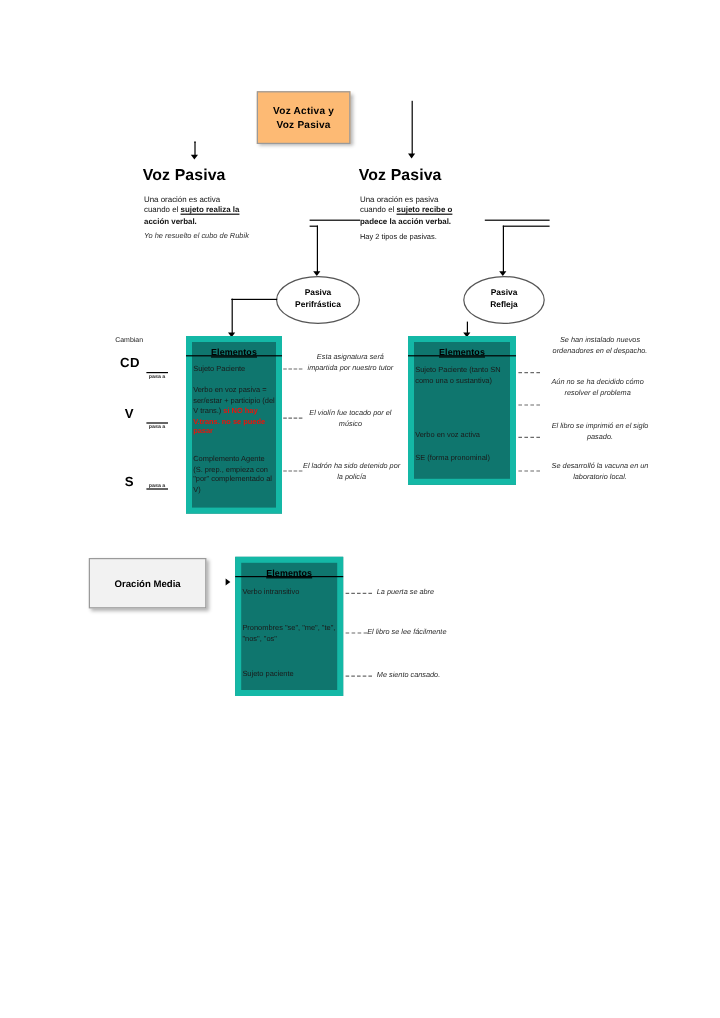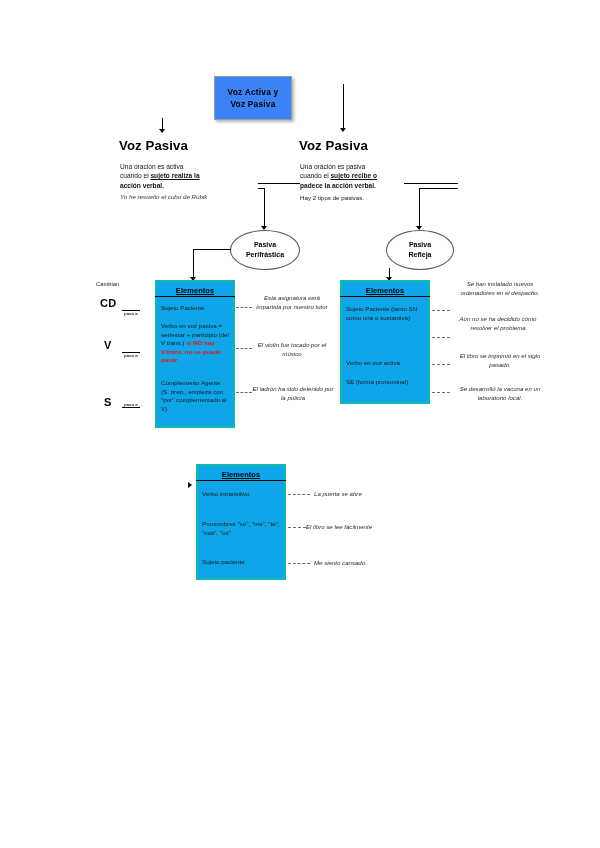--- a/index.html
+++ b/index.html
@@ -17,21 +17,21 @@
     height: 848px;
     background: #ffffff;
     overflow: hidden;
   }
   .abs { position: absolute; }
 
   
   .titlebox {
     left: 214px; top: 76px; width: 76px; height: 42px;
     border: 1px solid #9a9a9a;
-    background: #3b82f6;
+    background: #fdba74;
     box-shadow: 2px 2px 3px rgba(0,0,0,0.30);
     display: flex; align-items: center; justify-content: center;
     text-align: center;
     font-size: 8.4px; font-weight: bold; line-height: 1.45;
     letter-spacing: .2px;
   }
 
   
   .h-voz {
     font-size: 13.2px; font-weight: bold; letter-spacing: .1px;
@@ -50,22 +50,22 @@
     border: 1px solid #555;
     border-radius: 50%;
     background: #fff;
     display: flex; align-items: center; justify-content: center;
     text-align: center;
     font-size: 7px; font-weight: bold; line-height: 1.4;
   }
 
   
   .eltable {
-    border: 2px solid #14b8a6;
-    background: #0ea5e9;
+    border: 5px solid #14b8a6;
+    background: #0f766e;
     box-sizing: border-box;
   }
   .elhead {
     text-align: center;
     font-size: 7.4px;
     font-weight: bold;
     text-decoration: underline;
     padding-top: 4px;
     letter-spacing: .1px;
   }
@@ -255,20 +255,23 @@
 
   <div class="abs dotted" style="left:432px; top:337px; width:18px;"></div>
   <div class="example" style="left:450px; top:315px; width:96px;">Aún no se ha decidido cómo resolver el problema</div>
 
   <div class="abs dotted" style="left:432px; top:364px; width:18px;"></div>
   <div class="example" style="left:450px; top:352px; width:100px;">El libro se imprimió en el siglo pasado.</div>
 
   <div class="abs dotted" style="left:432px; top:392px; width:18px;"></div>
   <div class="example" style="left:450px; top:385px; width:100px;">Se desarrolló la vacuna en un laboratorio local.</div>
 
+  <div class="abs omedia">
+    <span>Oración Media</span>
+  </div>
 
   <div class="abs arrow-right" style="left:188px; top:482px;"></div>
 
   <div class="abs eltable" style="left:196px; top:464px; width:90px; height:116px;">
     <div class="elhead">Elementos</div>
   </div>
   <div class="abs hline" style="left:196px; top:480px; width:90px;"></div>
 
   <div class="elrow" style="left:198px; top:490px; width:86px;">Verbo intransitivo</div>
   <div class="elrow" style="left:198px; top:520px; width:86px;">Pronombres "se", "me", "te", "nos", "os"</div>

